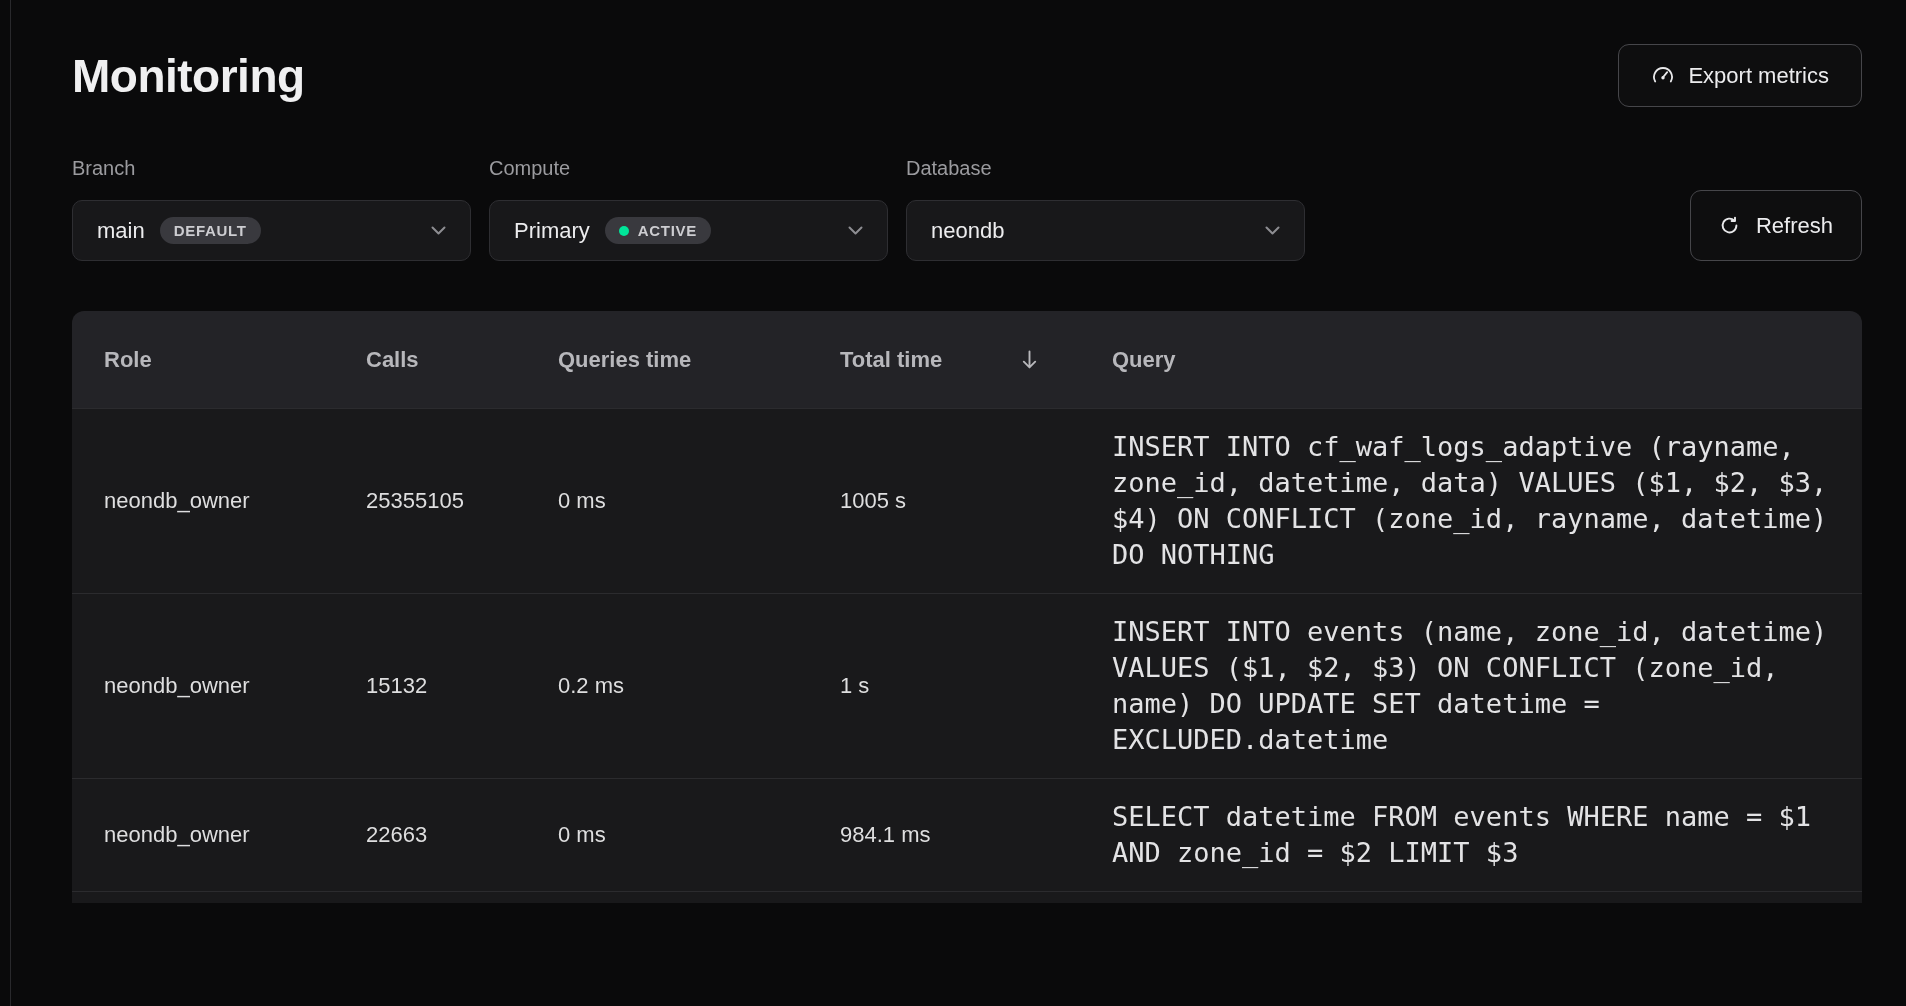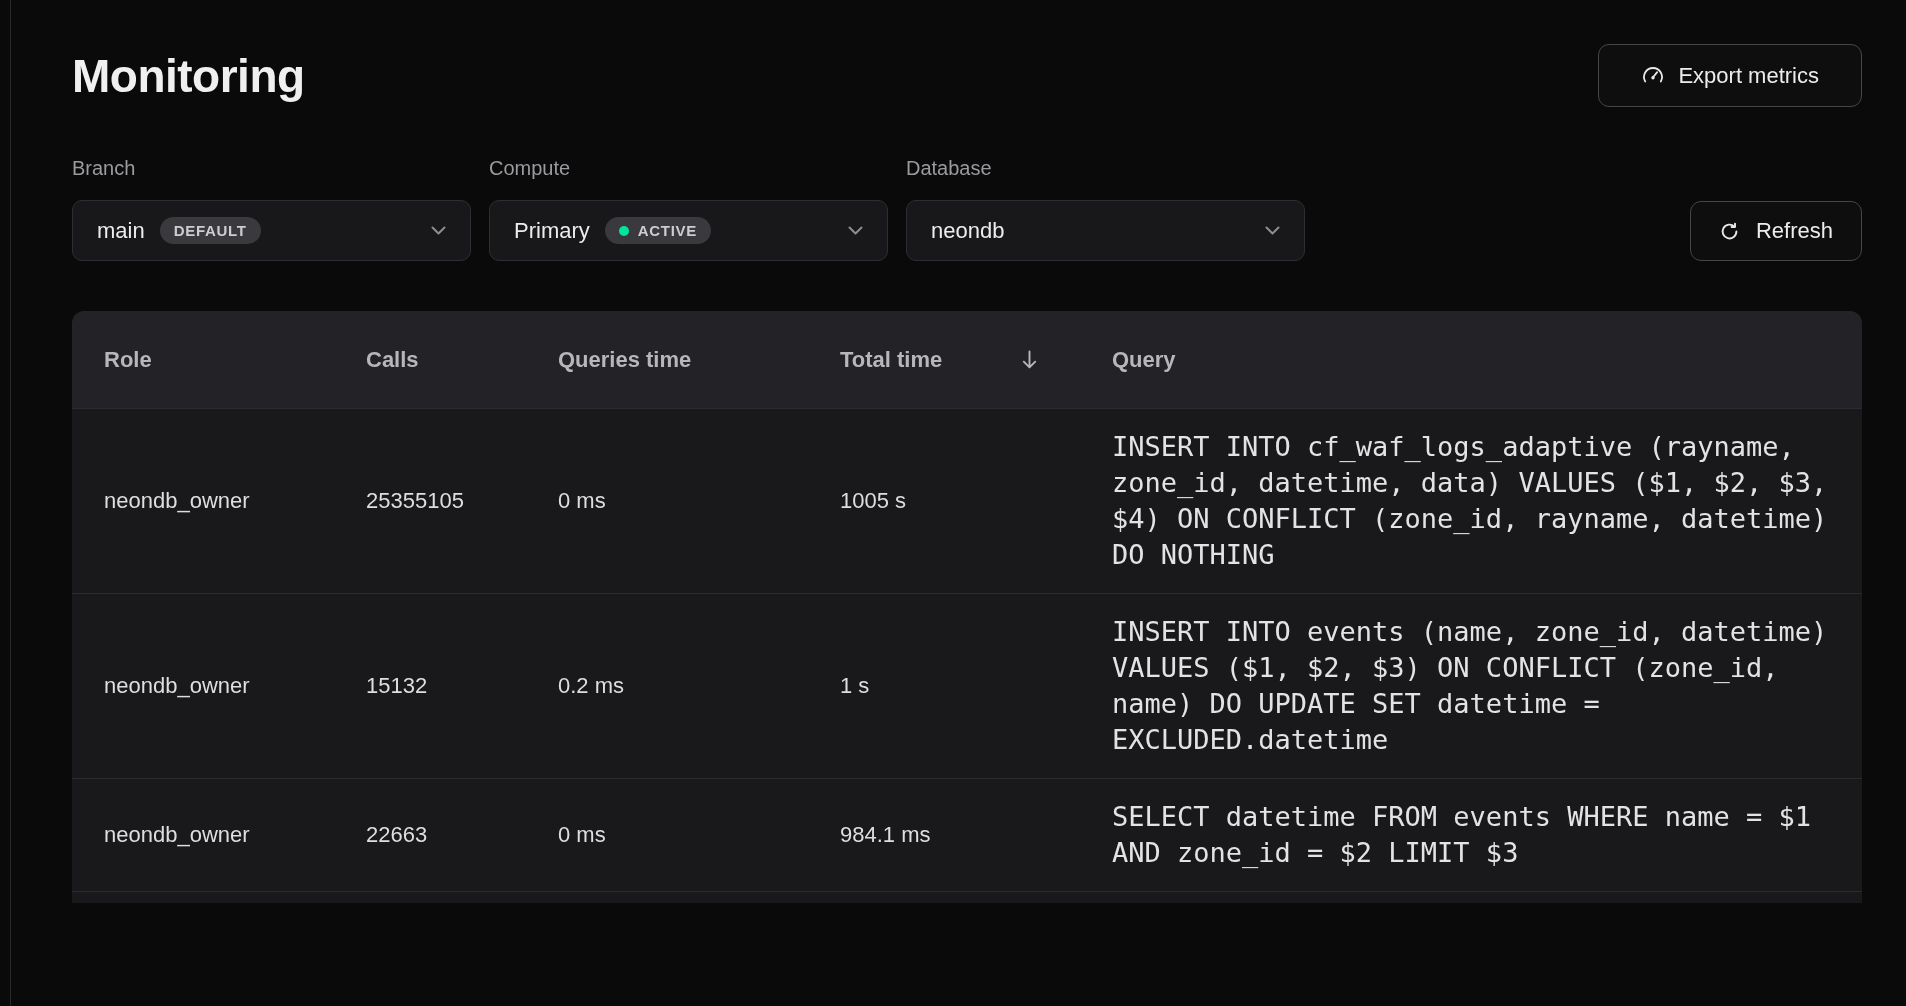--- a/index.html
+++ b/index.html
@@ -18,22 +18,22 @@
 
   
   .topbar { display: flex; align-items: center; justify-content: space-between; }
   .page-title { font-size: 46px; font-weight: 700; color: #f0f0f1; letter-spacing: -0.5px; }
   .btn {
     display: inline-flex; align-items: center; gap: 13px;
     border: 1px solid #46464a; background: rgba(255,255,255,0.02);
     border-radius: 11px; color: #ececee; font-size: 22px;
     font-family: "Liberation Sans", sans-serif; cursor: pointer; white-space: nowrap;
   }
-  .btn.export { height: 63px; padding: 0 42px; text-align: center; }
-  .btn.refresh { height: 60px; padding: 0 28px; margin-left: auto; gap: 16px; }
+  .btn.export { height: 63px; padding: 0 32px; text-align: center; }
+  .btn.refresh { height: 71px; padding: 0 28px; margin-left: auto; gap: 16px; }
   .icon { display: inline-flex; align-items: center; }
 
   
   .tabs { display: flex; gap: 49px; margin-top: 54px; }
   .tab {
     font-size: 24px; color: #a4a4a8; padding-bottom: 23px;
     border-bottom: 2px solid transparent; cursor: pointer;
   }
   .tab.active { color: #f4f4f5; border-bottom-color: #f4f4f5; }
 

